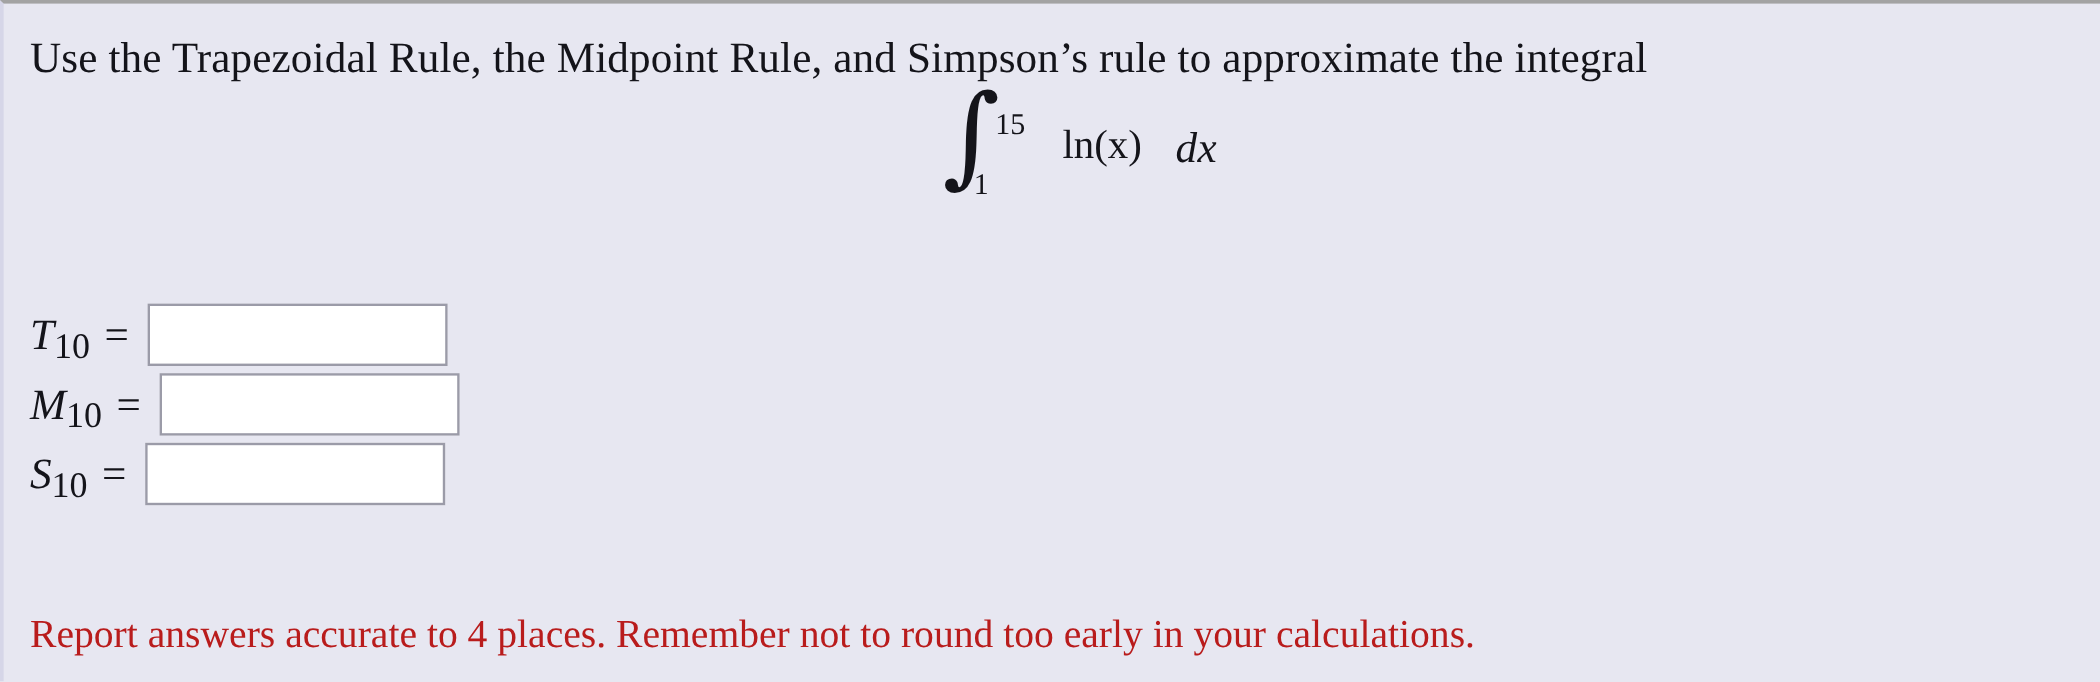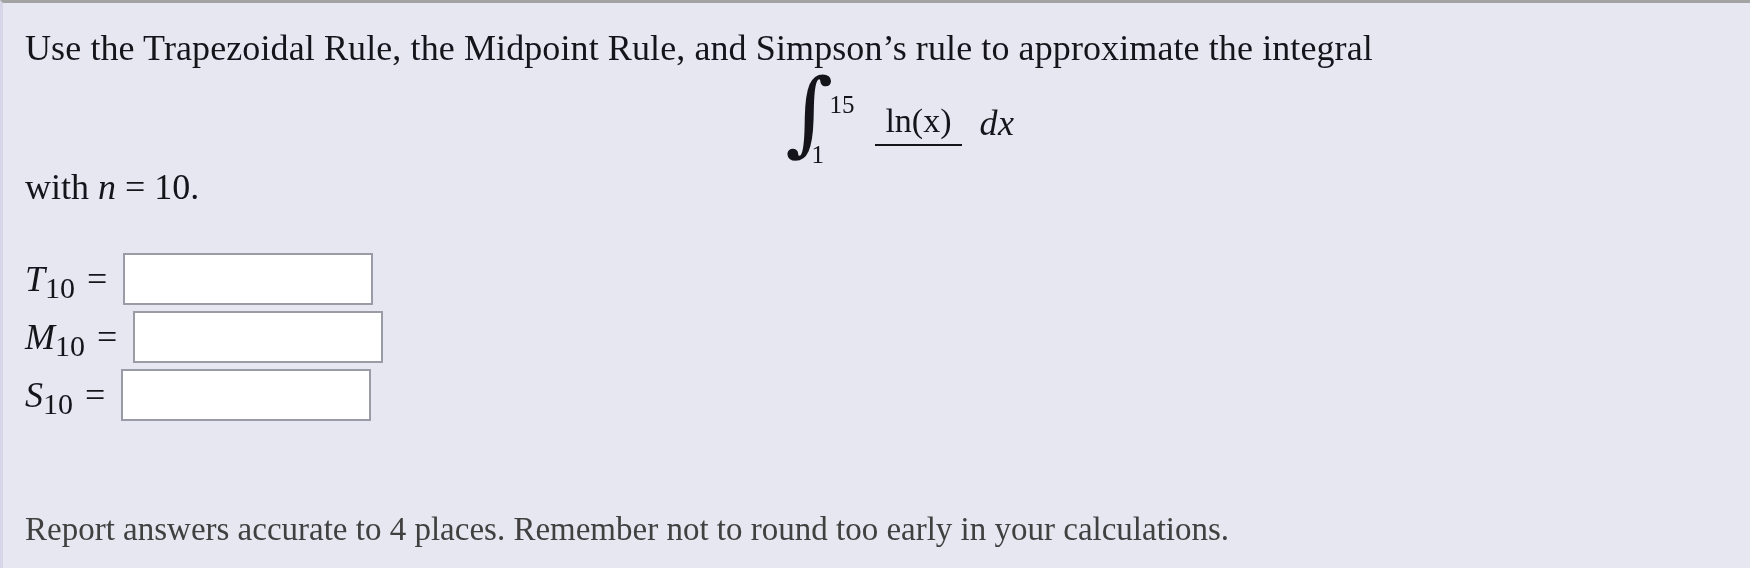--- a/index.html
+++ b/index.html
@@ -76,21 +76,21 @@
     font-size: 25px;
   }
   .int-lower {
     position: absolute;
     left: -22px;
     bottom: 4px;
     font-size: 25px;
   }
   .frac {
     display: inline-flex;
-    flex-direction: column;
+    flex-direction: row;
     align-items: center;
     margin: 0 6px 0 2px;
     font-size: 34px;
     line-height: 1.22;
   }
   .frac .num {
     padding: 0 10px 3px 10px;
   }
   .frac .bar {
     width: 100%;
@@ -162,21 +162,21 @@
   .row-m .answer-input { width: 250px; margin-left: 16px; }
   .row-s .answer-input { width: 250px; margin-left: 16px; }
   .row-t { margin-bottom: 3px; }
   .row-m { margin-bottom: 3px; }
   
   .note {
     position: absolute;
     left: 22px;
     top: 508px;
     font-size: 33px;
-    color: #404040;
+    color: #b91c1c;
     white-space: nowrap;
   }
 </style>
 </head>
 <body>
 
 <div class="problem-panel">
 
   <div class="prompt-line">Use the Trapezoidal Rule, the Midpoint Rule, and Simpson’s rule to approximate the integral</div>
 
@@ -190,23 +190,20 @@
         </span>
       </div>
       <span class="frac">
         <span class="num">ln(x)</span>
         <span class="bar"></span>
       </span>
       <span class="dx">dx</span>
     </div>
   </div>
 
-  <div class="n-line">
-    <span>with </span><span class="mvar">n</span><span> = </span><span>10.</span>
-  </div>
 
   <div class="answers">
 
     <div class="answer-row row-t">
       <span class="answer-label">
         <span class="base">T</span>
           <span class="sub">10</span>
           <span class="eq">=</span>
       </span>
       <input class="answer-input" type="text" value="" style="">

